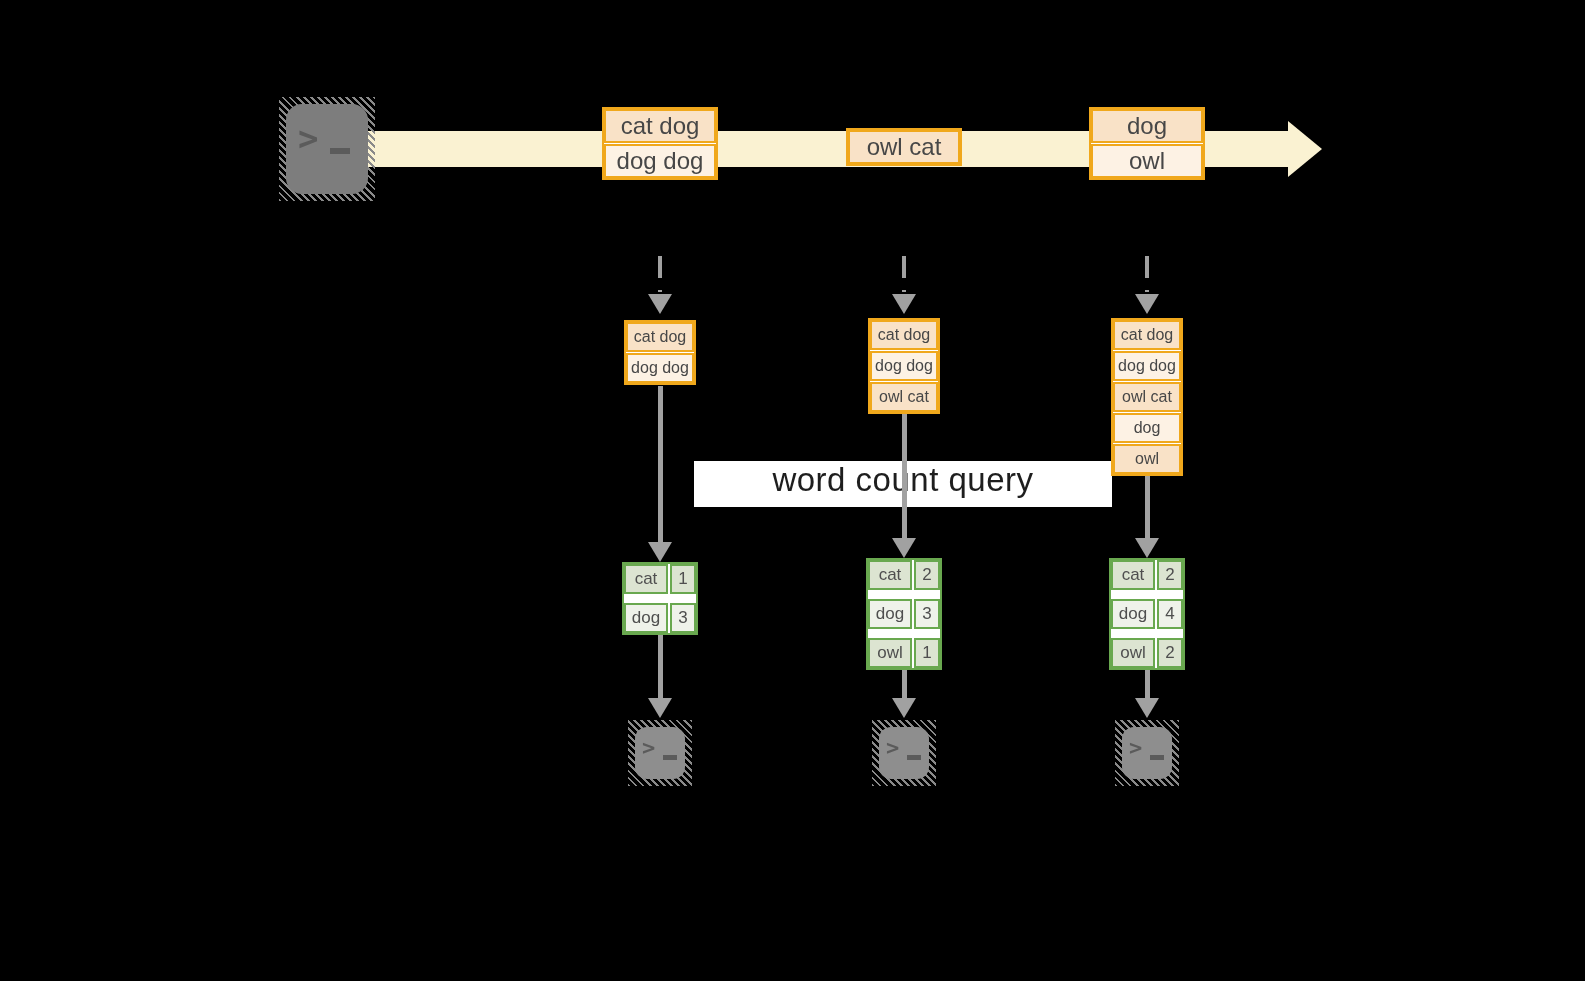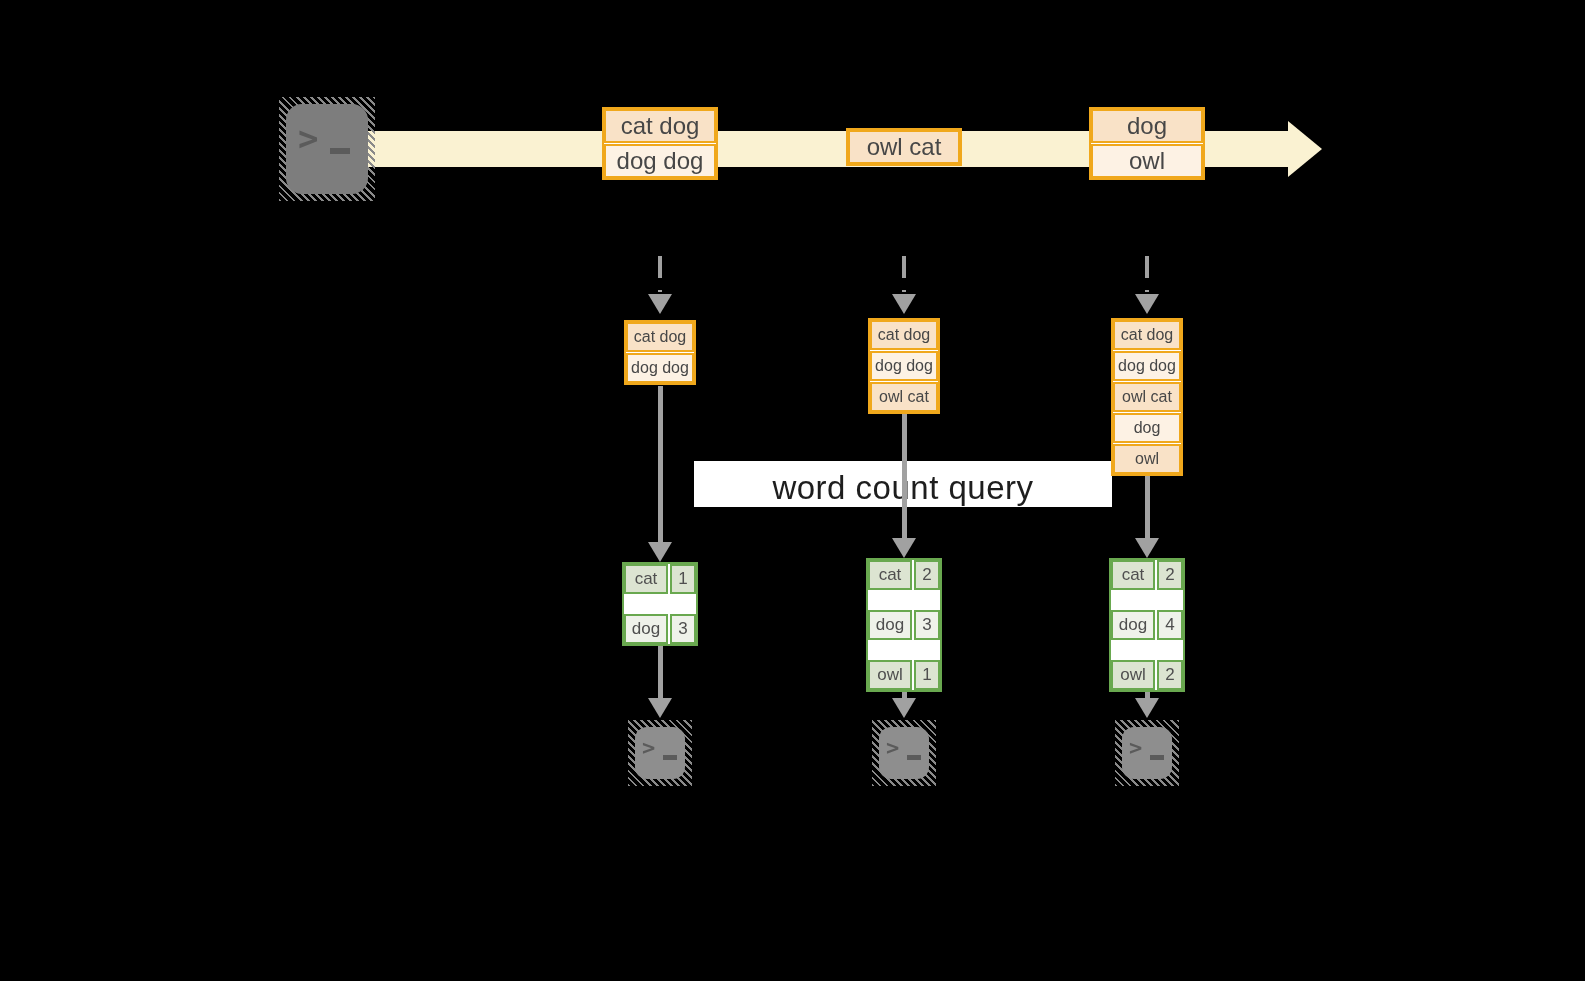--- a/index.html
+++ b/index.html
@@ -33,25 +33,25 @@
 
   
   .dash{position:absolute;width:4px;
         background:repeating-linear-gradient(180deg,#a1a1a1 0 22px,transparent 22px 34px);}
   .vline{position:absolute;width:5px;background:#a1a1a1;}
   .ahead{position:absolute;width:0;height:0;
          border-left:12px solid transparent;border-right:12px solid transparent;
          border-top:20px solid #a1a1a1;}
 
   
-  .qband{position:absolute;background:#ffffff;display:flex;align-items:flex-end;justify-content:center;}
+  .qband{position:absolute;background:#ffffff;display:flex;align-items:flex-start;justify-content:center;}
   .qband span{font-size:33px;color:#1e1e1e;letter-spacing:0.5px;}
 
   
-  .gtable{position:absolute;display:flex;flex-direction:column;gap:20px;
+  .gtable{position:absolute;display:flex;flex-direction:column;gap:9px;
           background:#fff;border:2px solid #69a84f;box-sizing:border-box;}
   .grow{display:flex;gap:2px;}
   .grow .wcell{flex:1;border:2px solid #69a84f;height:26px;display:flex;align-items:center;
                justify-content:center;font-size:17px;color:#4f4f4f;}
   .grow .ncell{width:22px;border:2px solid #69a84f;height:26px;display:flex;align-items:center;
                justify-content:center;font-size:17px;color:#4f4f4f;}
   .rowA{background:#dce4d1;}
   .rowB{background:#eff2ea;}
 
   .z1{z-index:1}.z2{z-index:2}.z3{z-index:3}

